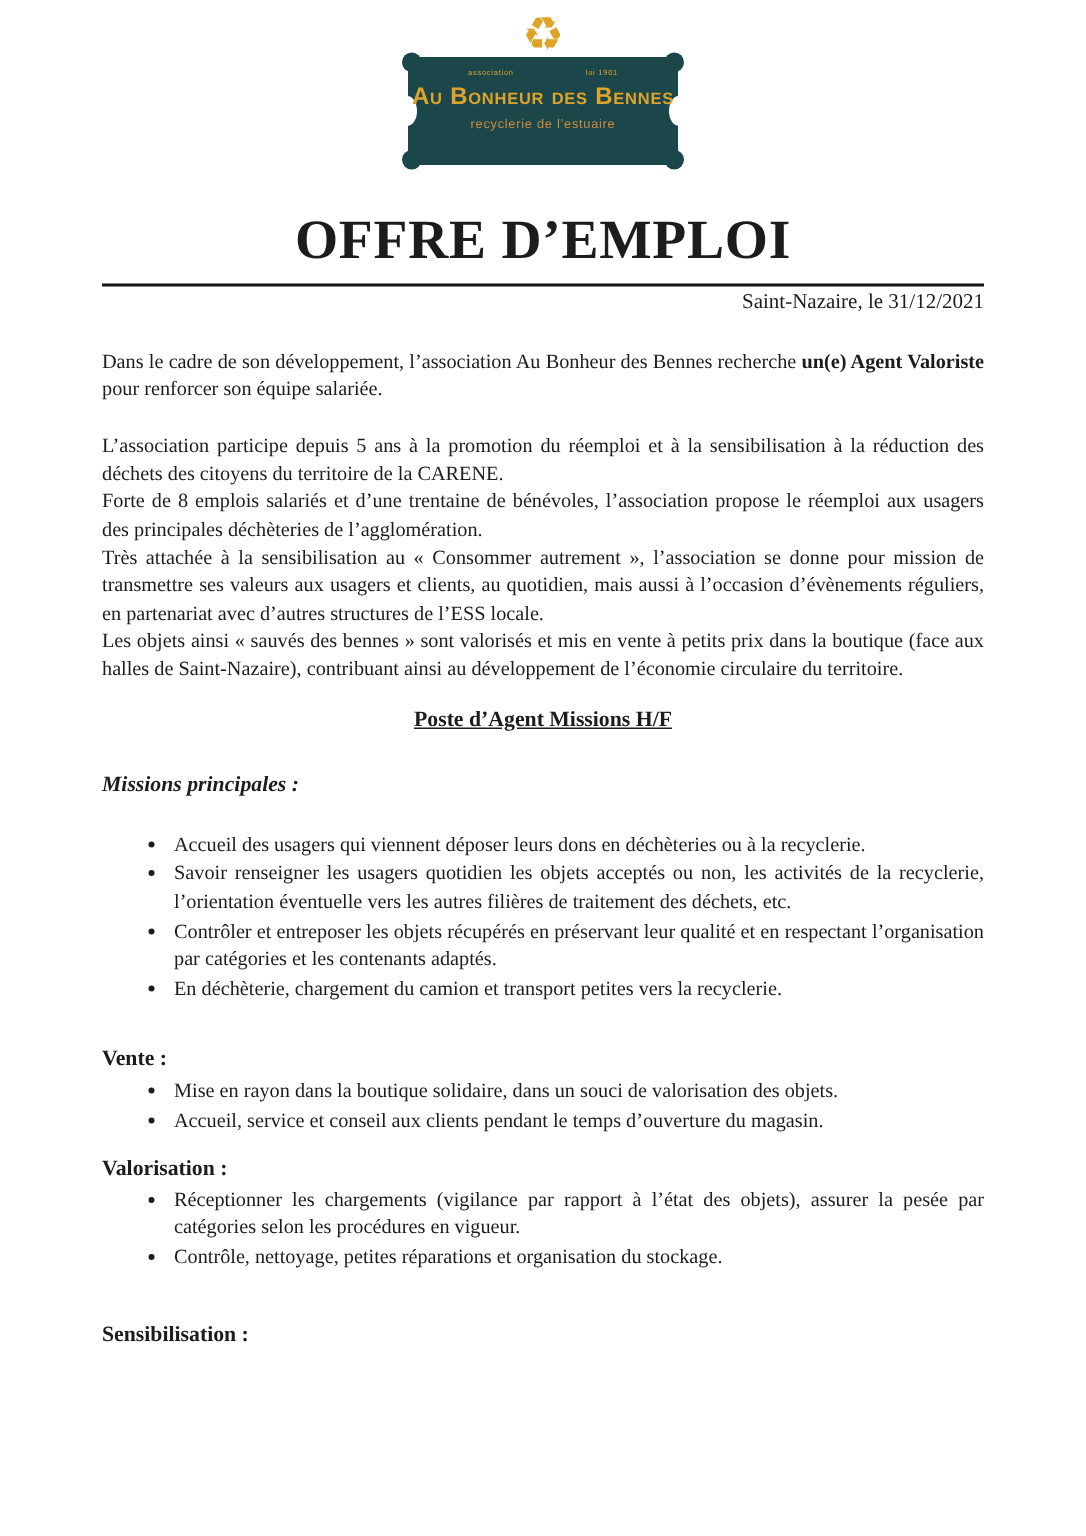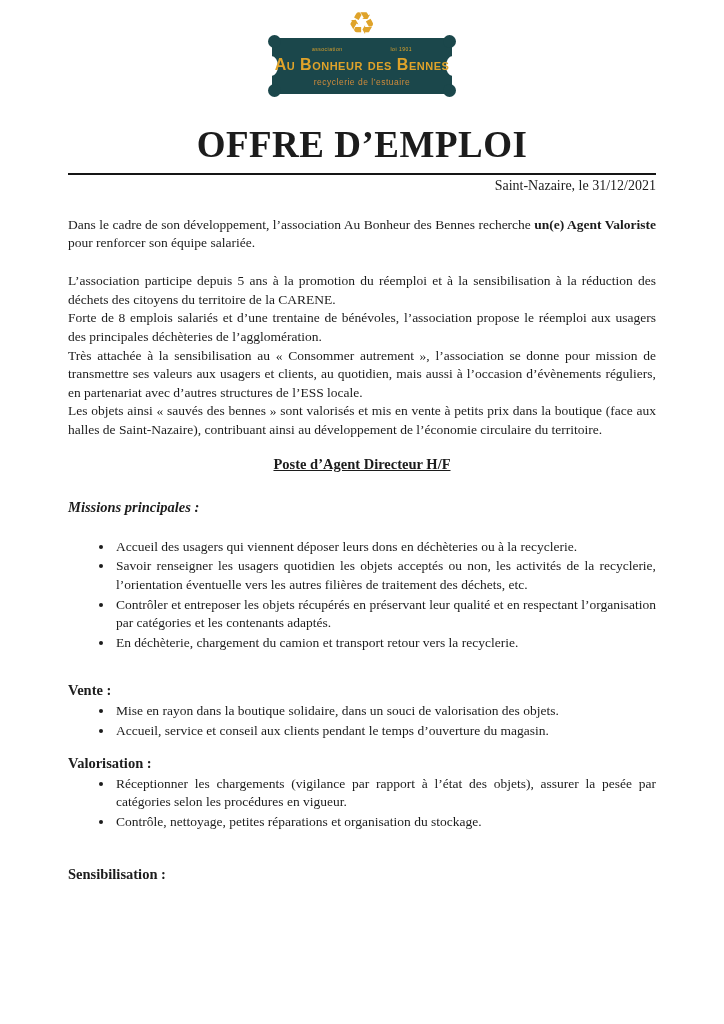--- a/index.html
+++ b/index.html
@@ -6,21 +6,21 @@
   body {
     width:724px; height:1024px; margin:0 auto;
     background:#ffffff; color:#1c1c1c;
     font-family:"Liberation Serif", serif;
   }
   .page { position:relative; width:724px; height:1024px; overflow:hidden; background:#fff; }
   .content { padding:0 68px; }
 
   
   .logo-wrap { width:180px; margin:24px auto 0; position:relative; padding-top:14px; }
-  .plaque { position:relative; background:var(--plaque,#1b474b); height:56px; border-radius:5px; }
+  .plaque { position:relative; background:var(--plaque,#1b474b); height:72px; border-radius:5px; }
   .knob { position:absolute; width:13px; height:13px; background:var(--plaque,#1b474b); border-radius:50%; z-index:1; }
   .knob.tl { top:-3px; left:-4px; } .knob.tr { top:-3px; right:-4px; }
   .knob.bl { bottom:-3px; left:-4px; } .knob.br { bottom:-3px; right:-4px; }
   .pinch { position:absolute; width:13px; height:20px; background:#ffffff; border-radius:50%; top:50%; transform:translateY(-50%); z-index:2; }
   .pinch.l { left:-7px; } .pinch.r { right:-7px; }
   .recycle { position:absolute; top:-16px; left:50%; transform:translateX(-50%);
     font-family:"DejaVu Sans", sans-serif; font-size:31px; line-height:1;
     color:var(--gold,#dfa32a); z-index:4; }
   .plaque-inner { position:relative; z-index:3; text-align:center; padding-top:8px; }
   .taglines { display:flex; justify-content:center; gap:48px; height:8px;
@@ -87,31 +87,31 @@
 
     <p class="bodytext intro"><span>Dans le cadre de son développement, l’association Au Bonheur des Bennes recherche </span><strong>un(e) Agent Valoriste</strong><span> pour renforcer son équipe salariée.</span></p>
 
     <div class="about">
       <p>L’association participe depuis 5 ans à la promotion du réemploi et à la sensibilisation à la réduction des déchets des citoyens du territoire de la CARENE.</p>
       <p>Forte de 8 emplois salariés et d’une trentaine de bénévoles, l’association propose le réemploi aux usagers des principales déchèteries de l’agglomération.</p>
       <p>Très attachée à la sensibilisation au « Consommer autrement », l’association se donne pour mission de transmettre ses valeurs aux usagers et clients, au quotidien, mais aussi à l’occasion d’évènements réguliers, en partenariat avec d’autres structures de l’ESS locale.</p>
       <p>Les objets ainsi « sauvés des bennes » sont valorisés et mis en vente à petits prix dans la boutique (face aux halles de Saint-Nazaire), contribuant ainsi au développement de l’économie circulaire du territoire.</p>
     </div>
 
-    <div class="post-heading">Poste d’Agent Directeur H/F</div>
+    <div class="post-heading">Poste d’Agent Missions H/F</div>
 
 
     <div class="missions-heading">Missions principales :</div>
 
     <div class="section">
       <ul>
         <li>Accueil des usagers qui viennent déposer leurs dons en déchèteries ou à la recyclerie.</li>
         <li>Savoir renseigner les usagers quotidien les objets acceptés ou non, les activités de la recyclerie, l’orientation éventuelle vers les autres filières de traitement des déchets, etc.</li>
         <li>Contrôler et entreposer les objets récupérés en préservant leur qualité et en respectant l’organisation par catégories et les contenants adaptés.</li>
-        <li>En déchèterie, chargement du camion et transport retour vers la recyclerie.</li>
+        <li>En déchèterie, chargement du camion et transport petites vers la recyclerie.</li>
       </ul>
     </div>
 
     <div class="section loose">
       <div class="sec-title">Vente :</div>
       <ul>
         <li>Mise en rayon dans la boutique solidaire, dans un souci de valorisation des objets.</li>
         <li>Accueil, service et conseil aux clients pendant le temps d’ouverture du magasin.</li>
       </ul>
     </div>

